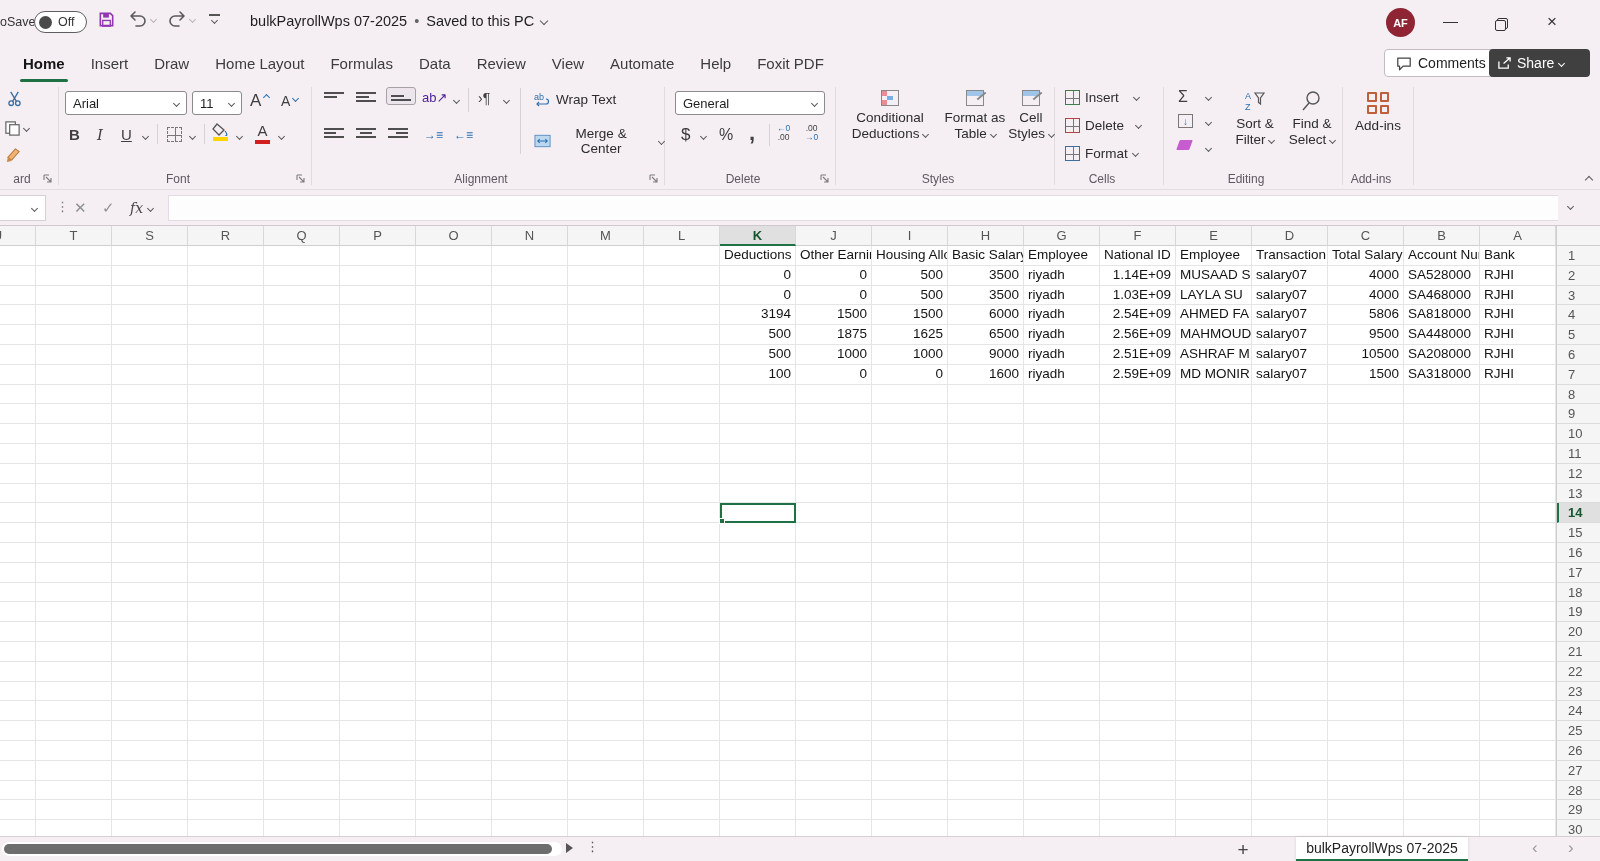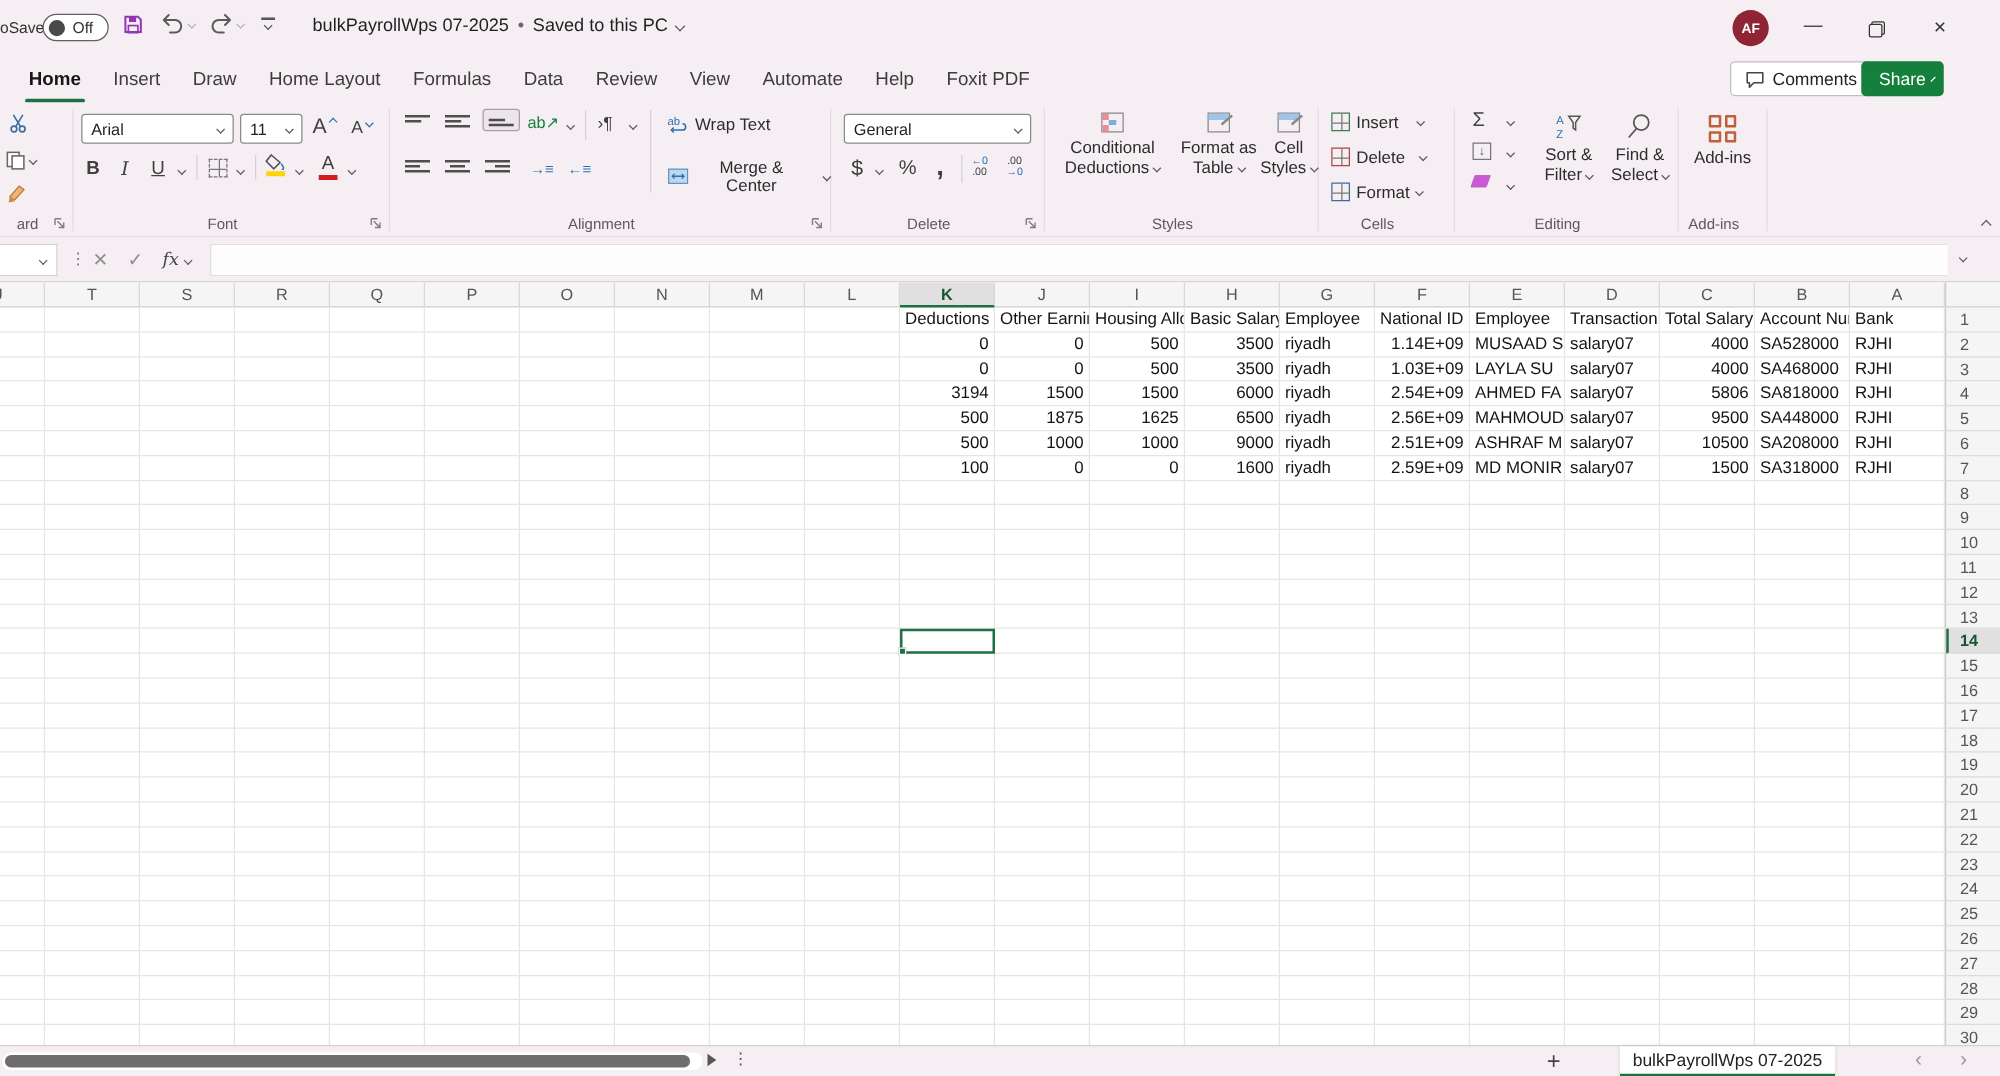--- a/index.html
+++ b/index.html
@@ -24,21 +24,21 @@
   .winbtn{position:absolute;top:12px;background:none;border:none;font-size:15px;color:#333;cursor:pointer}
   .restore-ic{position:relative;width:11px;height:11px;display:inline-block}
   .restore-ic:before{content:"";position:absolute;left:2px;top:0;width:9px;height:9px;border:1px solid #333;border-radius:2px}
   .restore-ic:after{content:"";position:absolute;left:0;top:2px;width:9px;height:9px;border:1px solid #333;background:#f5eff4;border-radius:2px}
   
   .tabsrow{position:relative;height:37px;display:flex;align-items:center;padding-left:10px}
   .rtab{position:relative;height:100%;display:flex;align-items:center;padding:0 13px;font-size:15px;color:#3c3c3c;cursor:pointer;background:none;border:none;font-family:inherit}
   .rtab.active{color:#161616;font-weight:bold}
   .rtab.active:after{content:"";position:absolute;left:10px;right:10px;bottom:0;height:3px;background:#1e7145;border-radius:2px}
   .comments-btn{position:absolute;left:1384px;top:4px;height:28px;padding:0 11px;background:#fff;border:1px solid #c3bcc2;border-radius:4px;display:flex;align-items:center;gap:6px;font-size:14px;color:#222;cursor:pointer;font-family:inherit}
-  .share-btn{position:absolute;left:1489px;top:4px;height:28px;width:66px;background:#15803d;border:none;border-radius:4px;display:flex;align-items:center;gap:5px;font-size:14px;color:#fff;cursor:pointer;padding:0 8px;font-family:inherit}
+  .share-btn{position:absolute;left:1489px;top:4px;height:28px;width:101px;background:#404040;border:none;border-radius:4px;display:flex;align-items:center;gap:5px;font-size:14px;color:#fff;cursor:pointer;padding:0 8px;font-family:inherit}
   .share-btn .chv{border-color:#fff}
   
   .ribbon{position:relative;height:108px;display:flex;border-bottom:1px solid #e3dce2}
   .rgroup{position:relative;height:100%;flex:none}
   .rgroup .glabel{position:absolute;bottom:3px;left:0;right:14px;text-align:center;font-size:12px;color:#5e585e}
   .launcher{position:absolute;bottom:4px;right:4px;width:12px;height:12px;opacity:.75}
   .vsep{width:1px;background:#e2dae1;margin:5px 0 4px 0}
   .combo{background:#fff;border:1px solid #8b8b8b;border-radius:3px;display:flex;align-items:center;justify-content:space-between;padding:0 7px;font-size:13px;color:#1f1f1f;height:24px}
   .icbtn{background:none;border:none;cursor:pointer;display:inline-flex;align-items:center;justify-content:center;gap:3px;color:#3f3f3f;font-family:inherit}
   .bigbtn{background:none;border:none;cursor:pointer;display:flex;flex-direction:column;align-items:center;gap:4px;font-size:13.5px;color:#2c2c2c;line-height:16px;text-align:center;font-family:inherit}
@@ -252,21 +252,21 @@
           <i style="width:20px"></i>
         </span>
       </button>
     <button class="icbtn selbox" style="position:absolute;left:74px;top:5px">
         <span class="alic">
           <i style="width:20px;visibility:hidden"></i>
           <i style="width:13px"></i>
           <i style="width:20px"></i>
         </span>
       </button>
-    <button class="icbtn" style="position:absolute;left:110px;top:8px;font-size:13px;color:#15803d">
+    <button class="icbtn" style="position:absolute;left:110px;top:8px;font-size:13px;color:#4c1d95">
         <span>ab↗</span>
       </button>
     <span class="chv xs" style="position:absolute;left:142px;top:16px"></span>
     <span style="position:absolute;left:156px;top:6px;width:1px;height:24px;background:#d8d0d7"></span>
     <button class="icbtn" style="position:absolute;left:166px;top:8px;font-size:14px">
         <span>›¶</span>
       </button>
     <span class="chv xs" style="position:absolute;left:192px;top:16px"></span>
     <button class="icbtn" style="position:absolute;left:12px;top:46px">
         <span class="alic">

